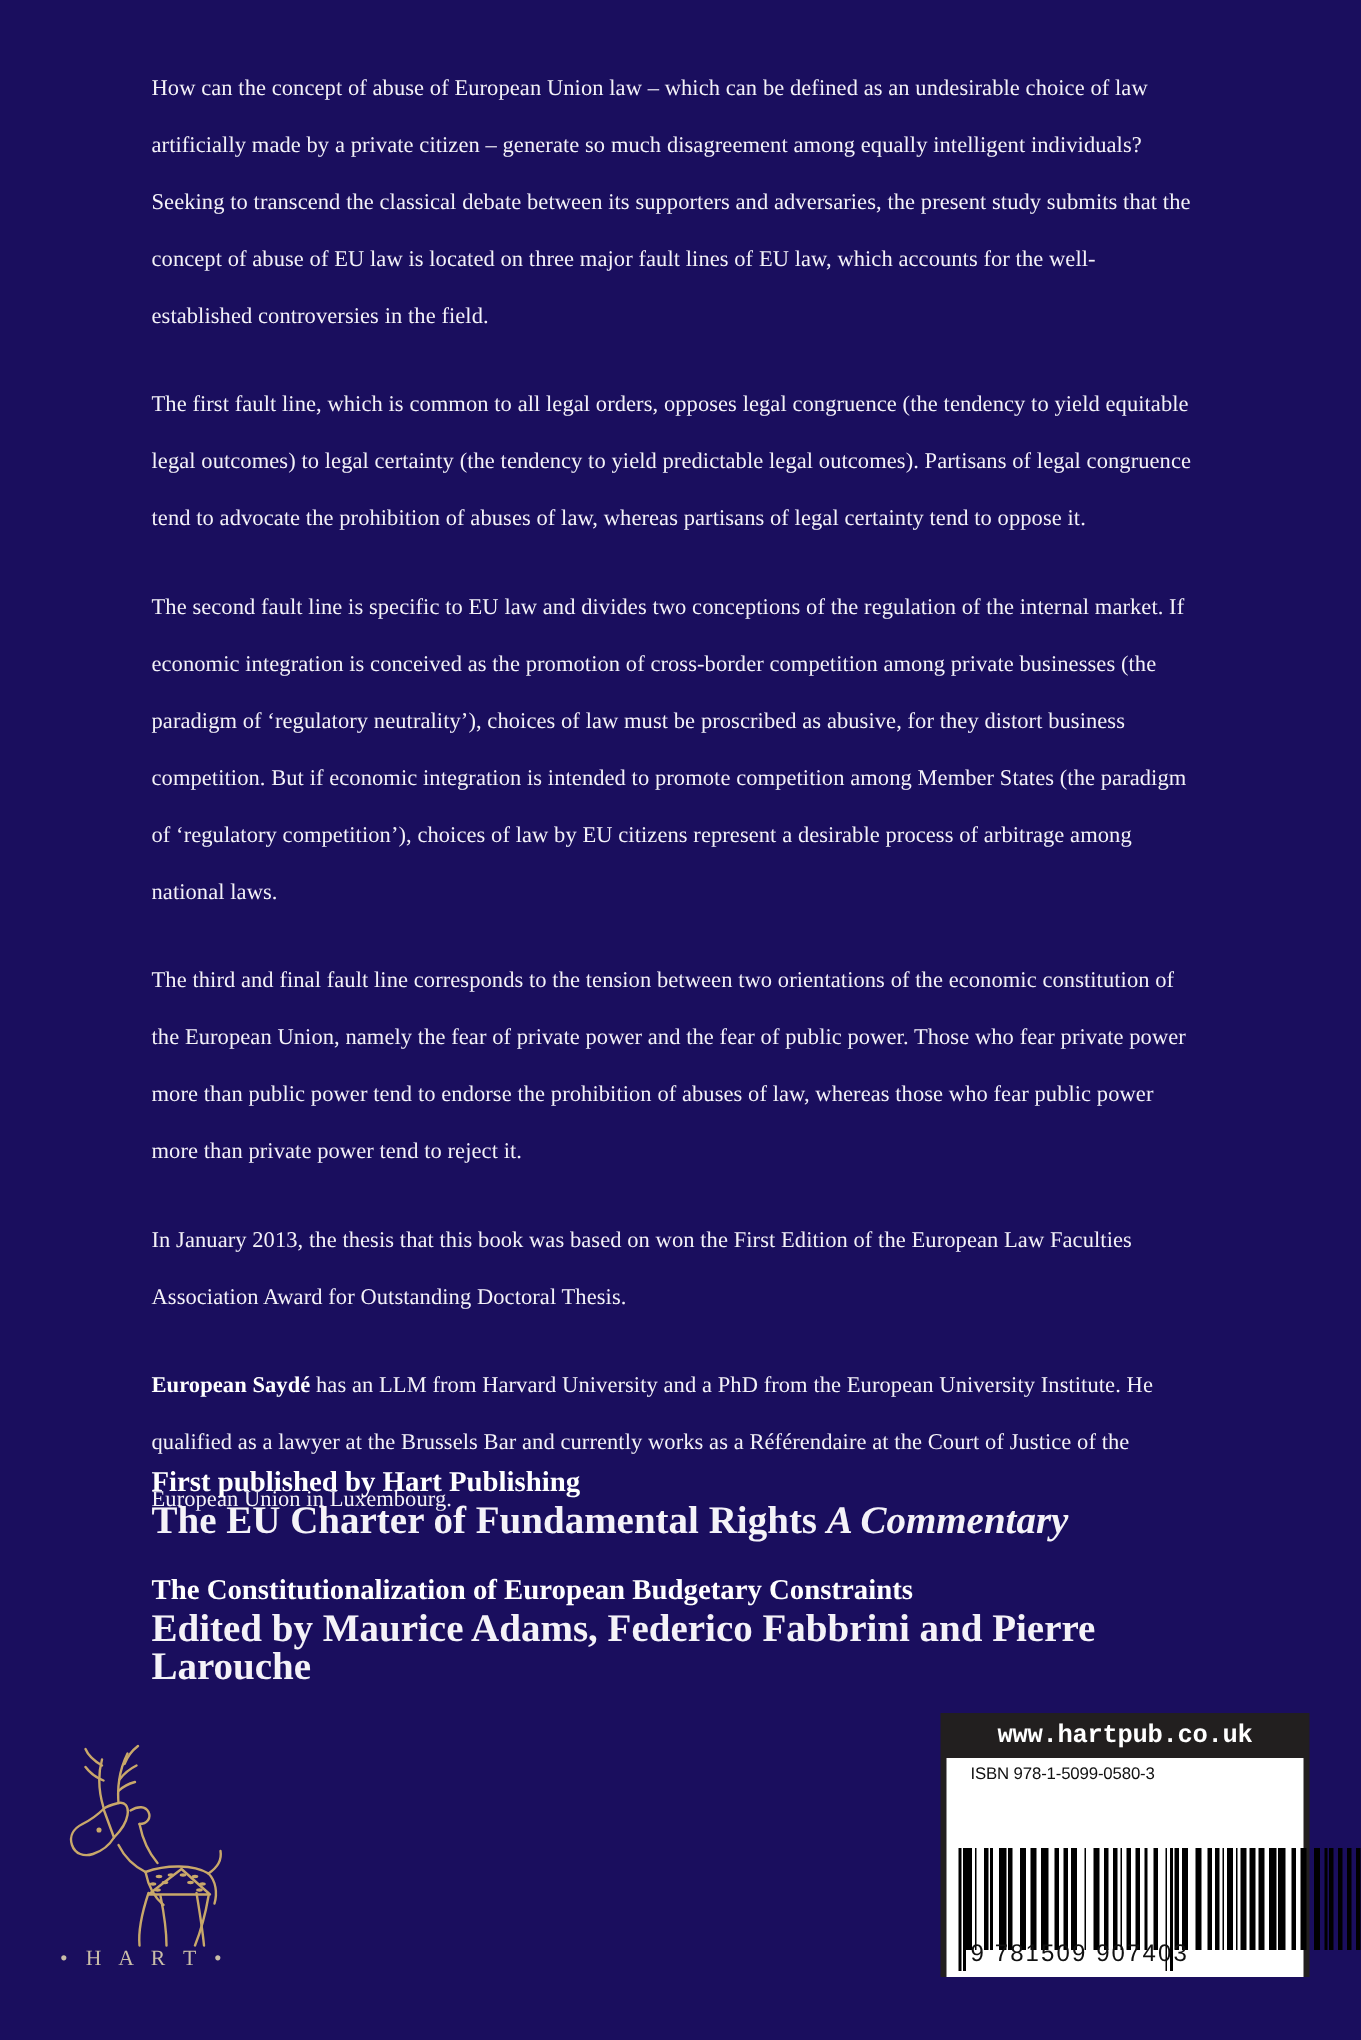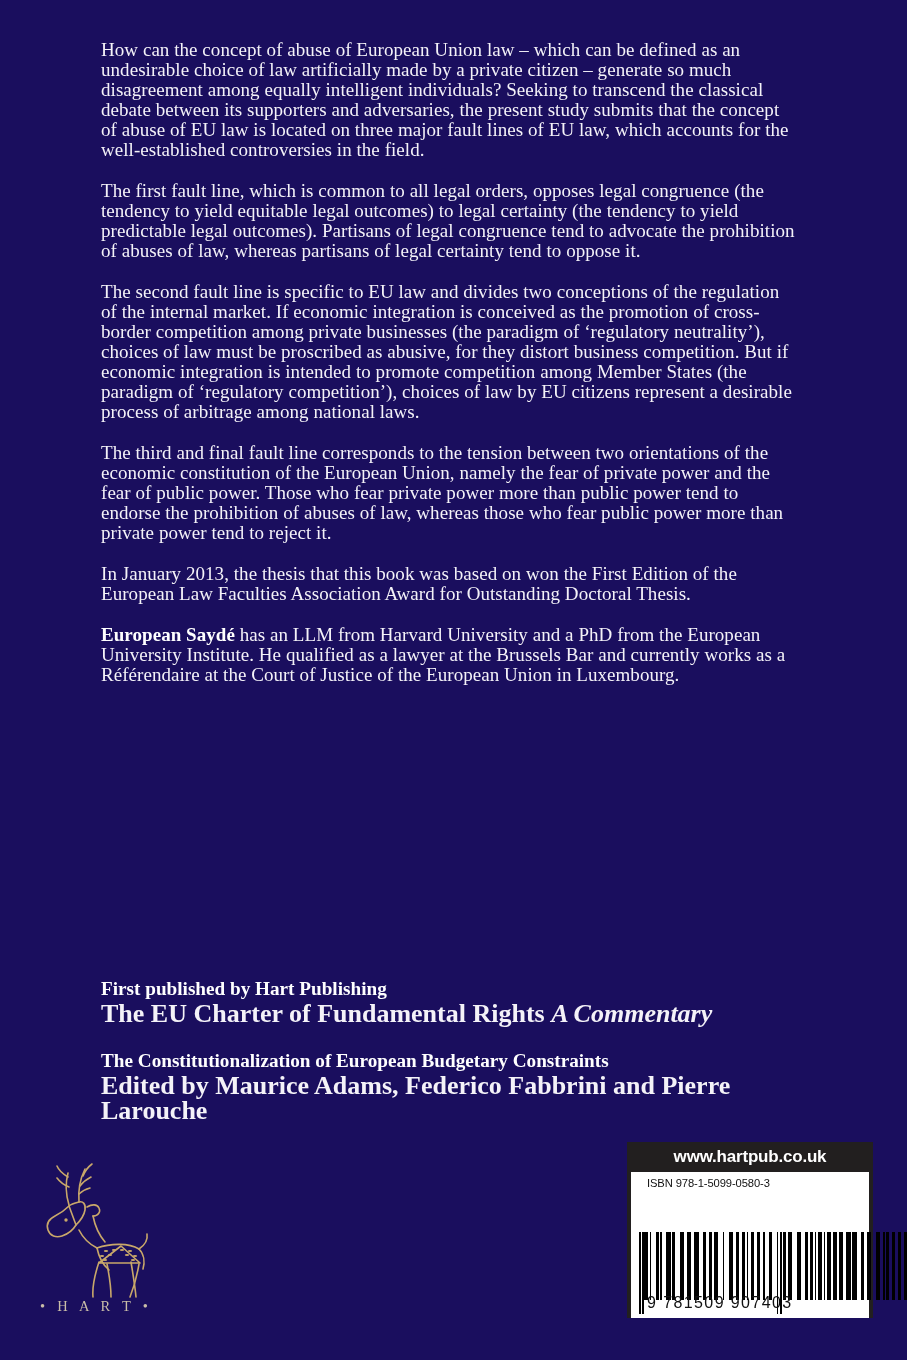--- a/index.html
+++ b/index.html
@@ -24,22 +24,22 @@
 
   
   #blurb {
     position: absolute;
     left: 101px;
     top: 40px;
     width: 695px;
   }
 
   .para {
-    font-size: 19px;
-    line-height: 20px;
+    font-size: 15px;
+    line-height: 38px;
     letter-spacing: 0.05px;
     color: #f4f2f8;
     margin: 0 0 21px 0;
     text-align: left;
   }
   .para:last-child { margin-bottom: 0; }
 
   .para b, .bold-name {
     font-weight: bold;
     color: #ffffff;
@@ -102,21 +102,21 @@
     box-sizing: border-box;
     display: flex;
     flex-direction: column;
   }
   #barcode-url {
     height: 30px;
     display: flex;
     align-items: center;
     justify-content: center;
     color: #ffffff;
-    font-family: Liberation Sans, sans-serif;
+    font-family: Liberation Mono, monospace;
     font-weight: bold;
     font-size: 17px;
     letter-spacing: -0.2px;
   }
   #barcode-white {
     background: #ffffff;
     margin: 0 4px;
     flex: 1;
     position: relative;
     box-sizing: border-box;

